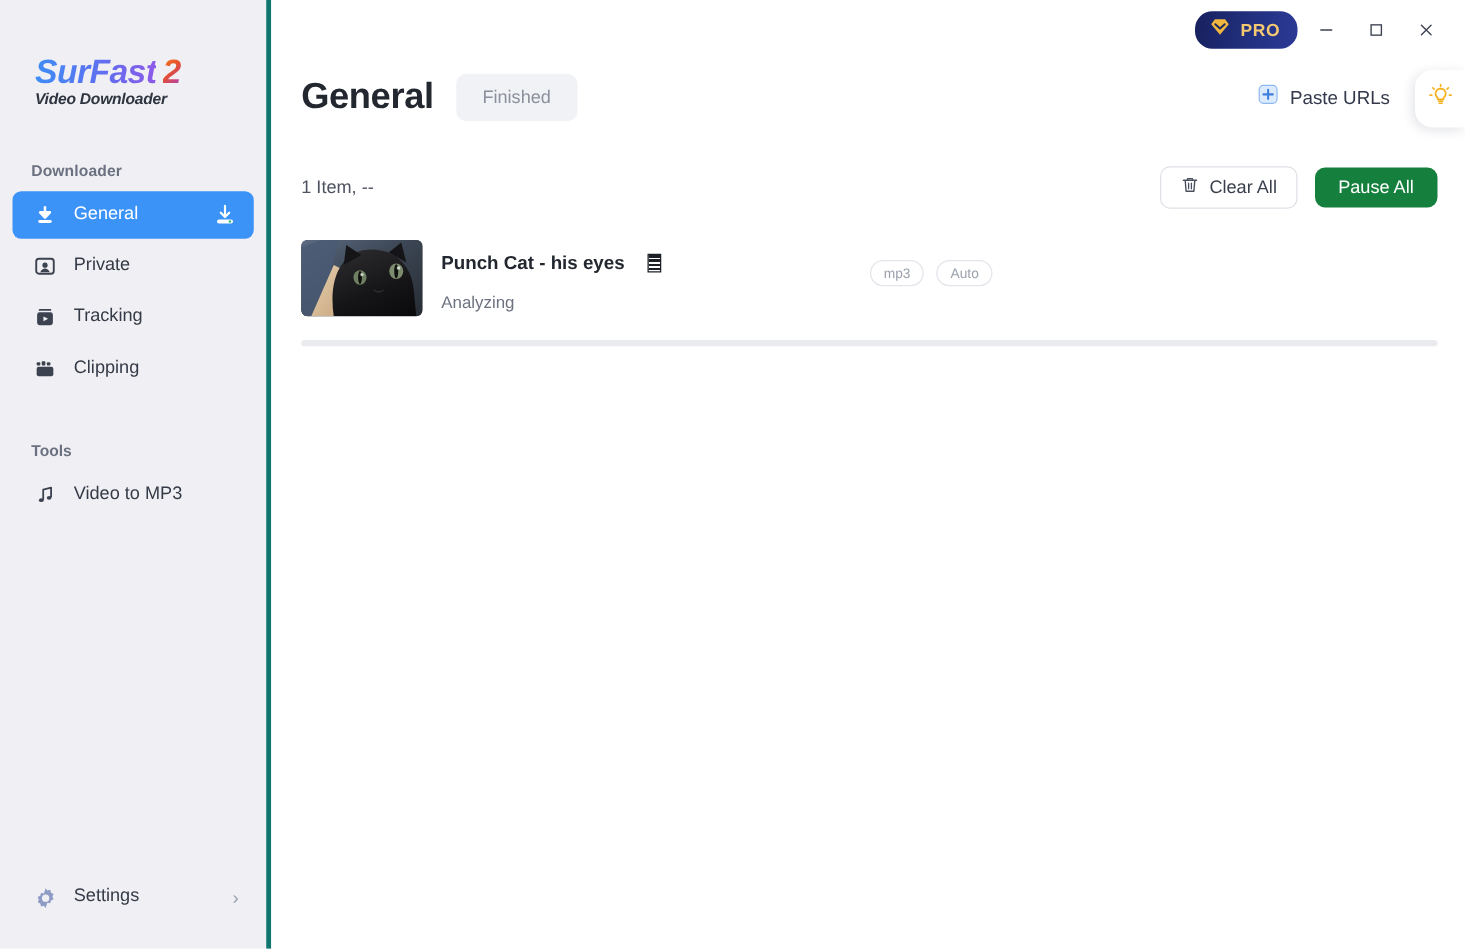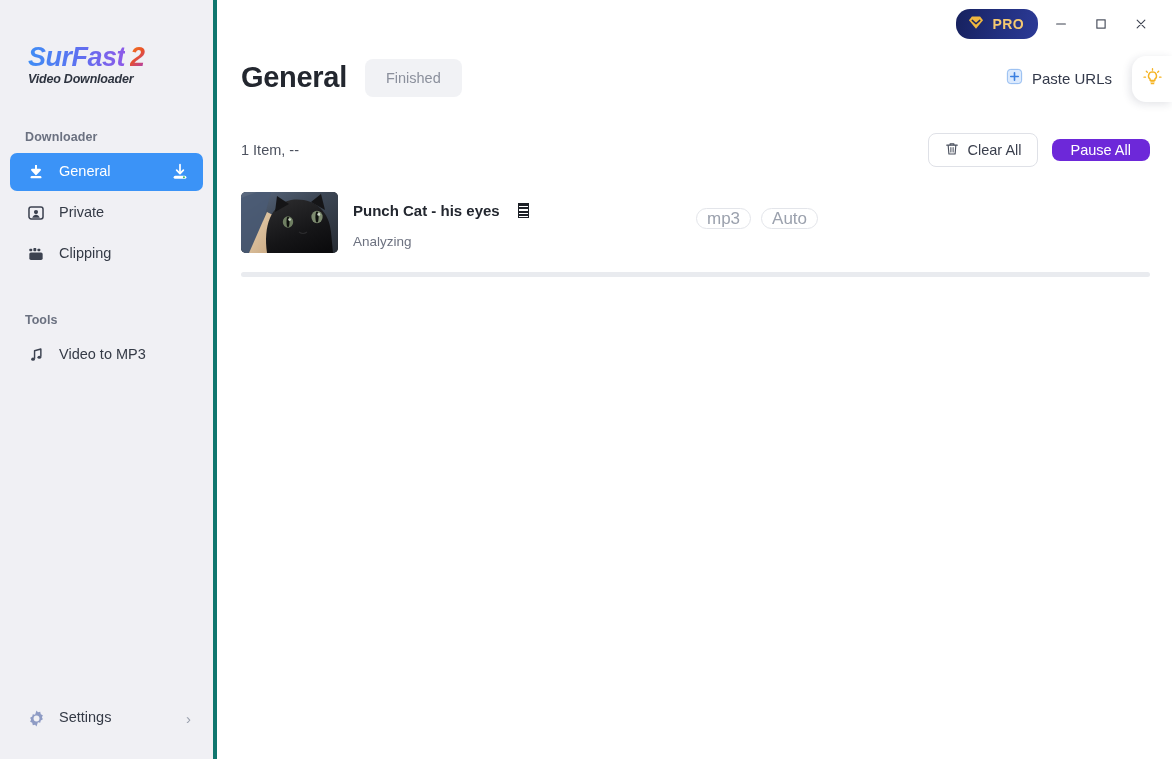--- a/index.html
+++ b/index.html
@@ -143,22 +143,22 @@
   }
   .item-count { font-size: 14.5px; color: #4d525f; line-height: 1; }
   .subbar-actions { margin-left: auto; display: flex; align-items: center; gap: 14px; }
   .btn-clear {
     display: flex; align-items: center; gap: 8px;
     height: 34px; padding: 0 15px;
     border: 1px solid #dfe1e7; border-radius: 8px;
     background: #fff; color: #3a3f4d; font-size: 14.5px; cursor: pointer;
   }
   .btn-pause {
-    height: 22px; padding: 0 19px;
-    background: #6d28d9; border-radius: 8px;
+    height: 32px; padding: 0 19px;
+    background: #15803d; border-radius: 8px;
     color: #ffffff; font-size: 14.5px; cursor: pointer;
     display: flex; align-items: center; justify-content: center;
   }
 
   
   .list { position: absolute; top: 192px; left: 24px; right: 22px; }
   .list-item { position: relative; display: flex; align-items: flex-start; }
   .thumb {
     width: 97px; height: 61px; border-radius: 5px; overflow: hidden;
     flex: 0 0 97px; position: relative; background: #2b3038;
@@ -174,21 +174,21 @@
     background: repeating-linear-gradient(180deg, #1c2026 0 2px, #ffffff 2px 3.4px);
     border: 1px solid #1c2026; vertical-align: middle;
   }
   .item-status { font-size: 13.5px; color: #6d7280; margin-top: 17px; line-height: 1; }
   .tags {
     position: absolute; left: 455px; top: 16px;
     display: flex; align-items: center; gap: 10px;
   }
   .tag {
     height: 21px; padding: 0 10px; border-radius: 11px;
-    border: 1px solid #e3e5ea; color: #9ba1ad; font-size: 17px;
+    border: 1px solid #e3e5ea; color: #9ba1ad; font-size: 11px;
     display: flex; align-items: center; justify-content: center;
     background: #fff;
   }
   .progress-track {
     position: absolute; top: 272px; left: 24px; right: 22px;
     height: 5px; border-radius: 3px; background: #e9ebef;
   }
   .progress-fill { height: 100%; border-radius: 3px; background: #4a8ef6; width: 0%; }
 </style>
 </head>
@@ -230,20 +230,30 @@
       <span class="nav-icon">
         <svg viewBox="0 0 20 20" width="18" height="18" aria-hidden="true">
           <rect x="2.2" y="3.4" width="15.6" height="13.2" rx="2.4" fill="none" stroke="#3c4250" stroke-width="1.7"></rect>
           <circle cx="10" cy="9" r="2.3" fill="#3c4250"></circle>
           <path d="M5.8 15.3 c0.9-2.3 2.5-3.3 4.2-3.3 s3.3 1 4.2 3.3" fill="#3c4250"></path>
         </svg>
       </span>
       <span class="nav-label">Private</span>
     </div>
 
+    <div class="nav-item">
+      <span class="nav-icon">
+        <svg viewBox="0 0 20 20" width="18" height="18" aria-hidden="true">
+          <rect x="4.4" y="2.4" width="11.2" height="1.7" rx="0.85" fill="#3c4250"></rect>
+          <rect x="3" y="5.4" width="14" height="11.4" rx="2.2" fill="#3c4250"></rect>
+          <path d="M8.6 9 L12.8 11.2 L8.6 13.4 Z" fill="#f0f0f4"></path>
+        </svg>
+      </span>
+      <span class="nav-label">Tracking</span>
+    </div>
 
     <div class="nav-item">
       <span class="nav-icon">
         <svg viewBox="0 0 20 20" width="18" height="18" aria-hidden="true">
           <rect x="2.6" y="4.2" width="3.2" height="2.8" rx="0.8" fill="#3c4250"></rect>
           <rect x="7.1" y="3.4" width="3.2" height="3.6" rx="0.8" fill="#3c4250"></rect>
           <rect x="11.6" y="4.2" width="3.2" height="2.8" rx="0.8" fill="#3c4250"></rect>
           <rect x="2.6" y="8.2" width="14.8" height="8.4" rx="1.8" fill="#3c4250"></rect>
         </svg>
       </span>

